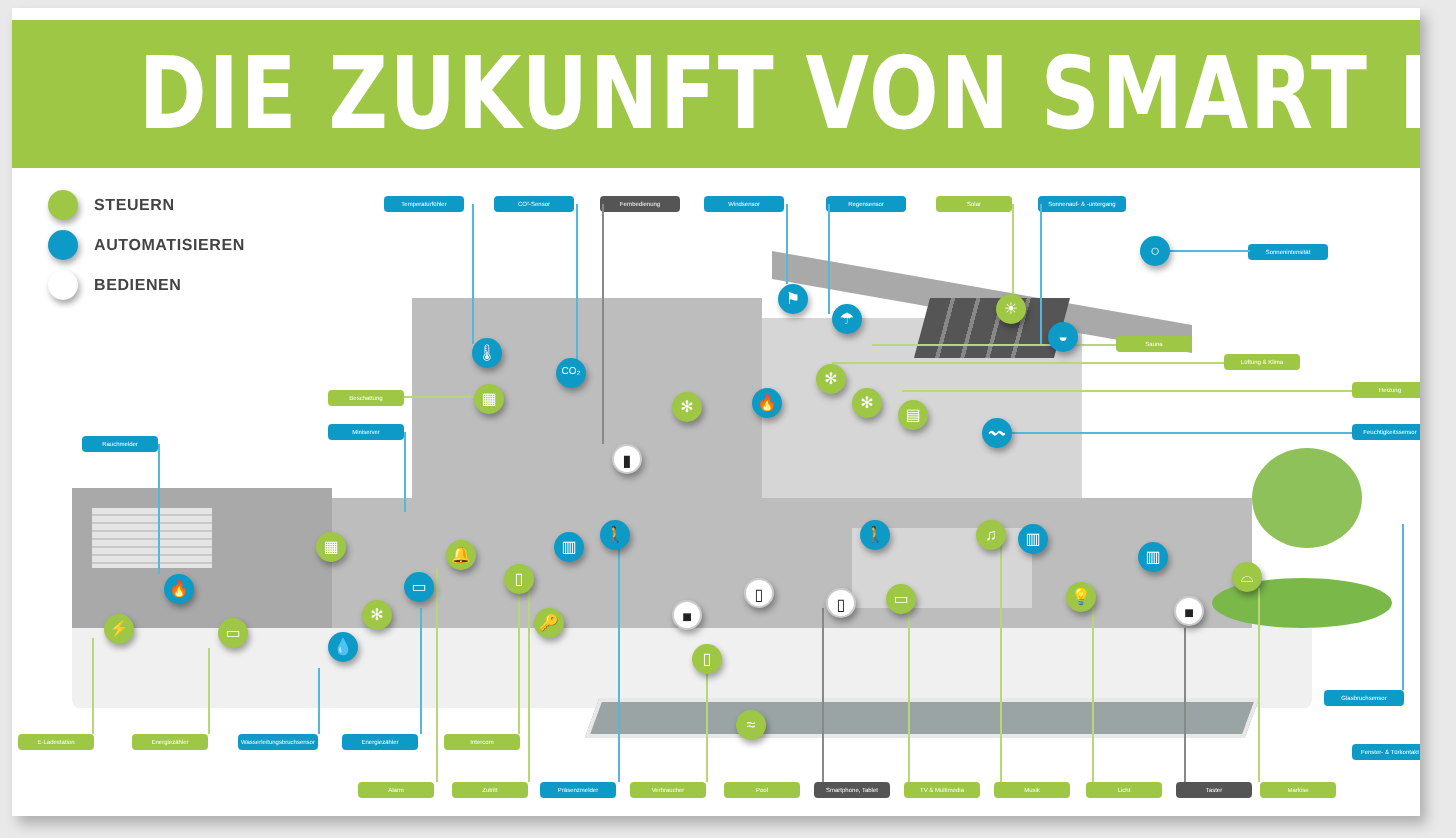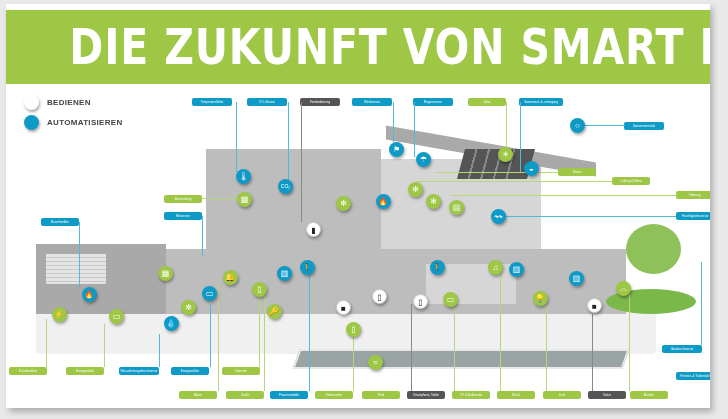--- a/index.html
+++ b/index.html
@@ -34,26 +34,30 @@
 </style>
 </head>
 <body>
 
 <div class="card">
   <div class="banner-bg"></div>
   <div class="title">DIE ZUKUNFT VON SMART HOME</div>
 
   <div class="legend">
     <div class="legend-item">
-      <div class="legend-dot" style="background:#fff"></div>
-      <span class="legend-label">BEDIENEN</span>
+      <div class="legend-dot" style="background:#9dc744"></div>
+      <span class="legend-label">STEUERN</span>
     </div>
     <div class="legend-item">
       <div class="legend-dot" style="background:#0e9ac7"></div>
       <span class="legend-label">AUTOMATISIEREN</span>
+    </div>
+    <div class="legend-item">
+      <div class="legend-dot" style="background:#fff"></div>
+      <span class="legend-label">BEDIENEN</span>
     </div>
   </div>
 
   <div class="house" style="left:0;top:0;width:704px;height:404px;">
     <div class="floor" style="left:30px;top:300px;width:620px;height:50px;border-radius:4px;"></div>
     <div class="wall dark" style="left:30px;top:240px;width:130px;height:70px;"></div>
     <div class="wall light" style="left:40px;top:250px;width:60px;height:30px;background:repeating-linear-gradient(#e4e4e4 0 3px,#c9c9c9 3px 4px);"></div>
     <div class="wall" style="left:200px;top:145px;width:175px;height:100px;"></div>
     <div class="wall light" style="left:375px;top:155px;width:160px;height:90px;"></div>
     <div class="wall dark" style="left:380px;top:140px;width:210px;height:14px;transform:skewY(10deg);"></div>

